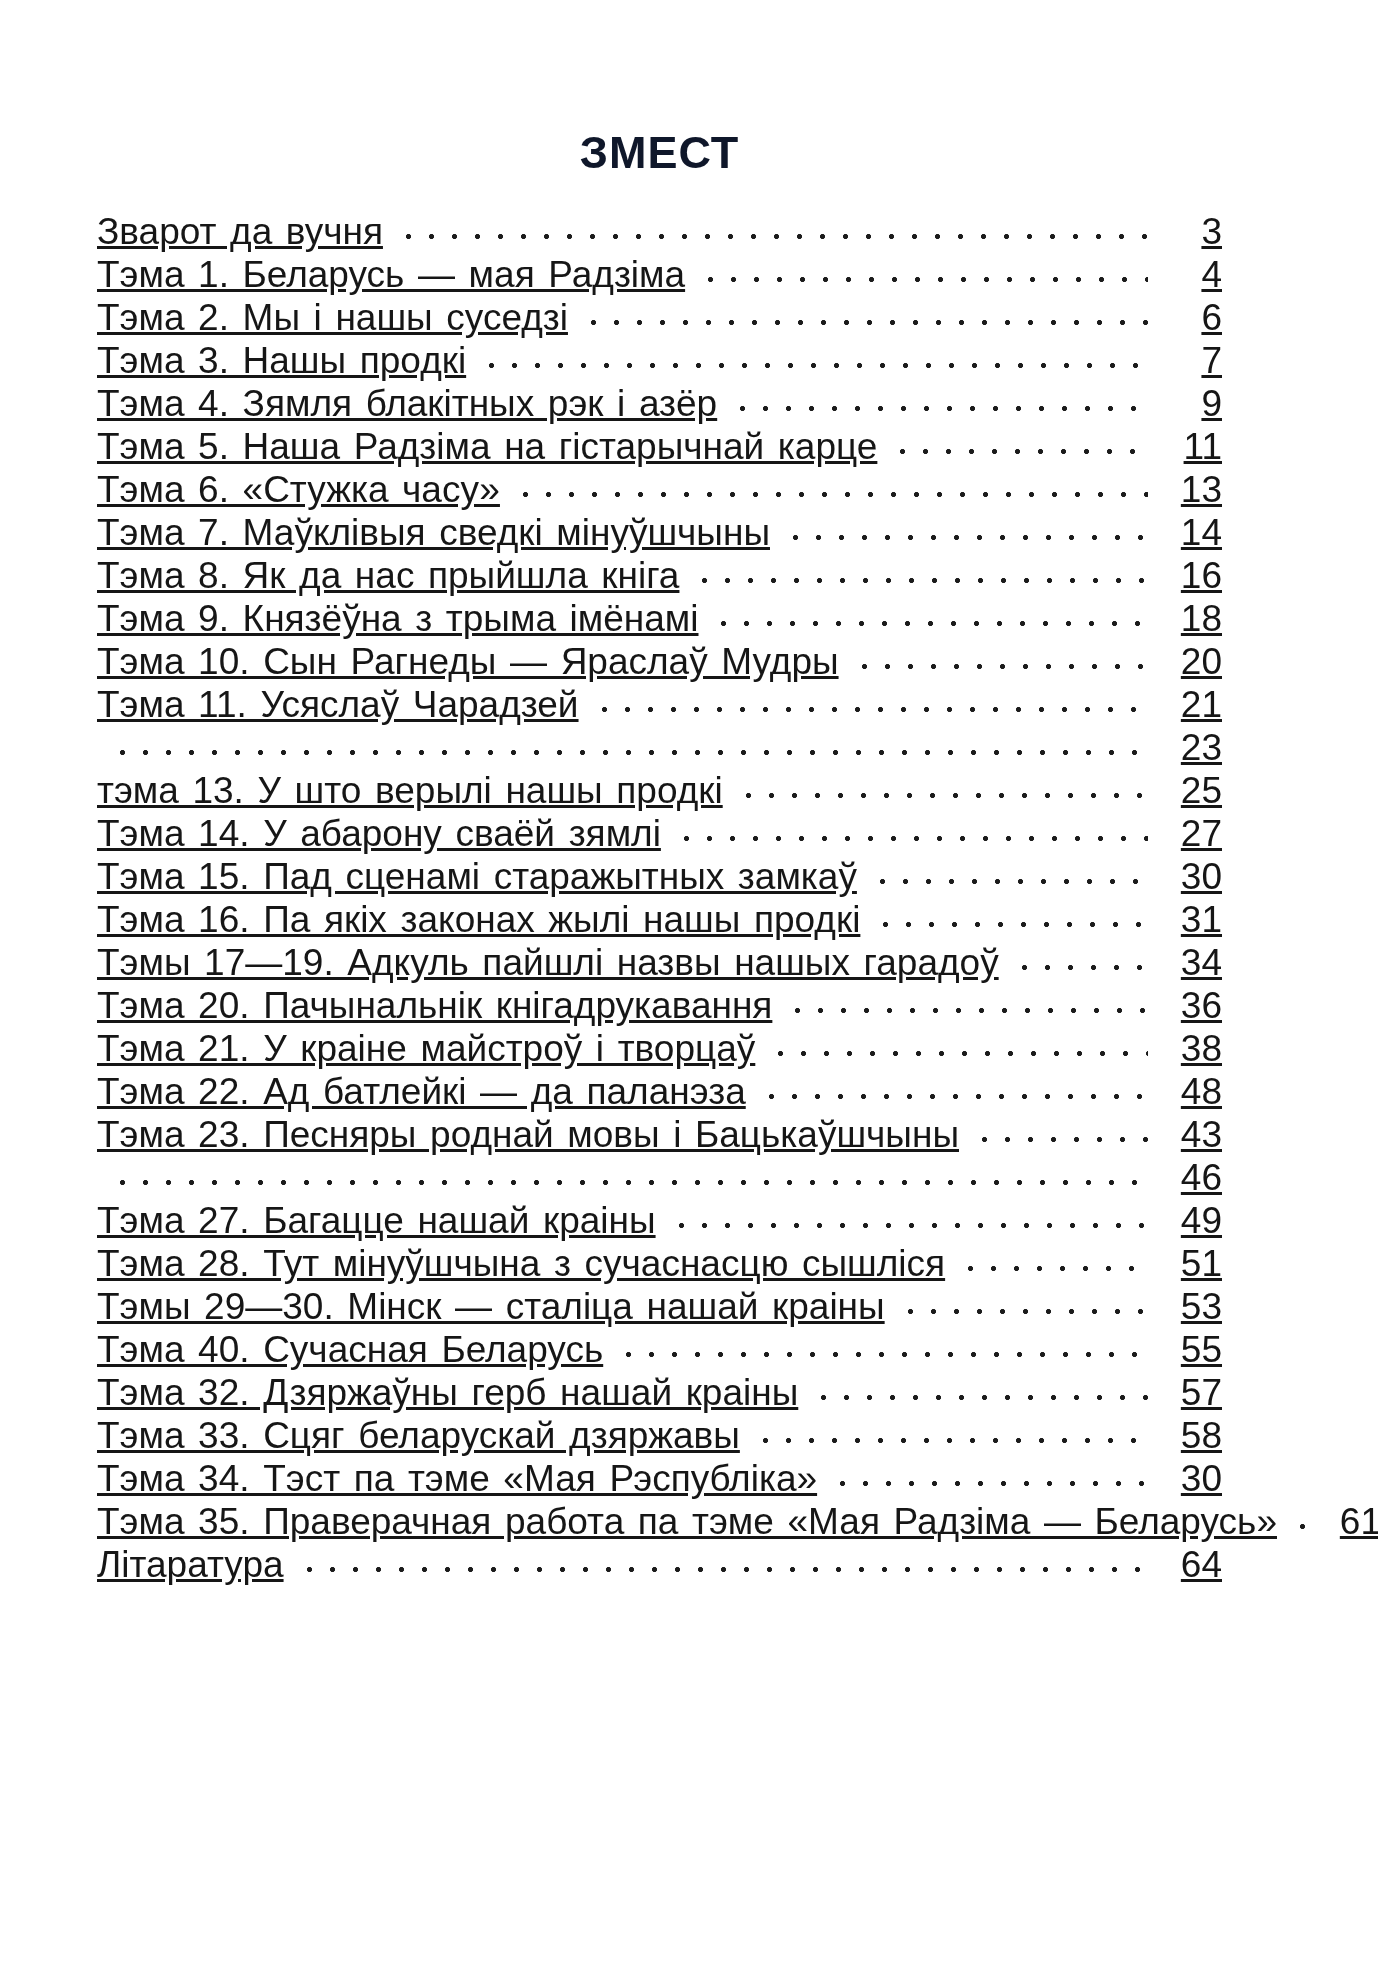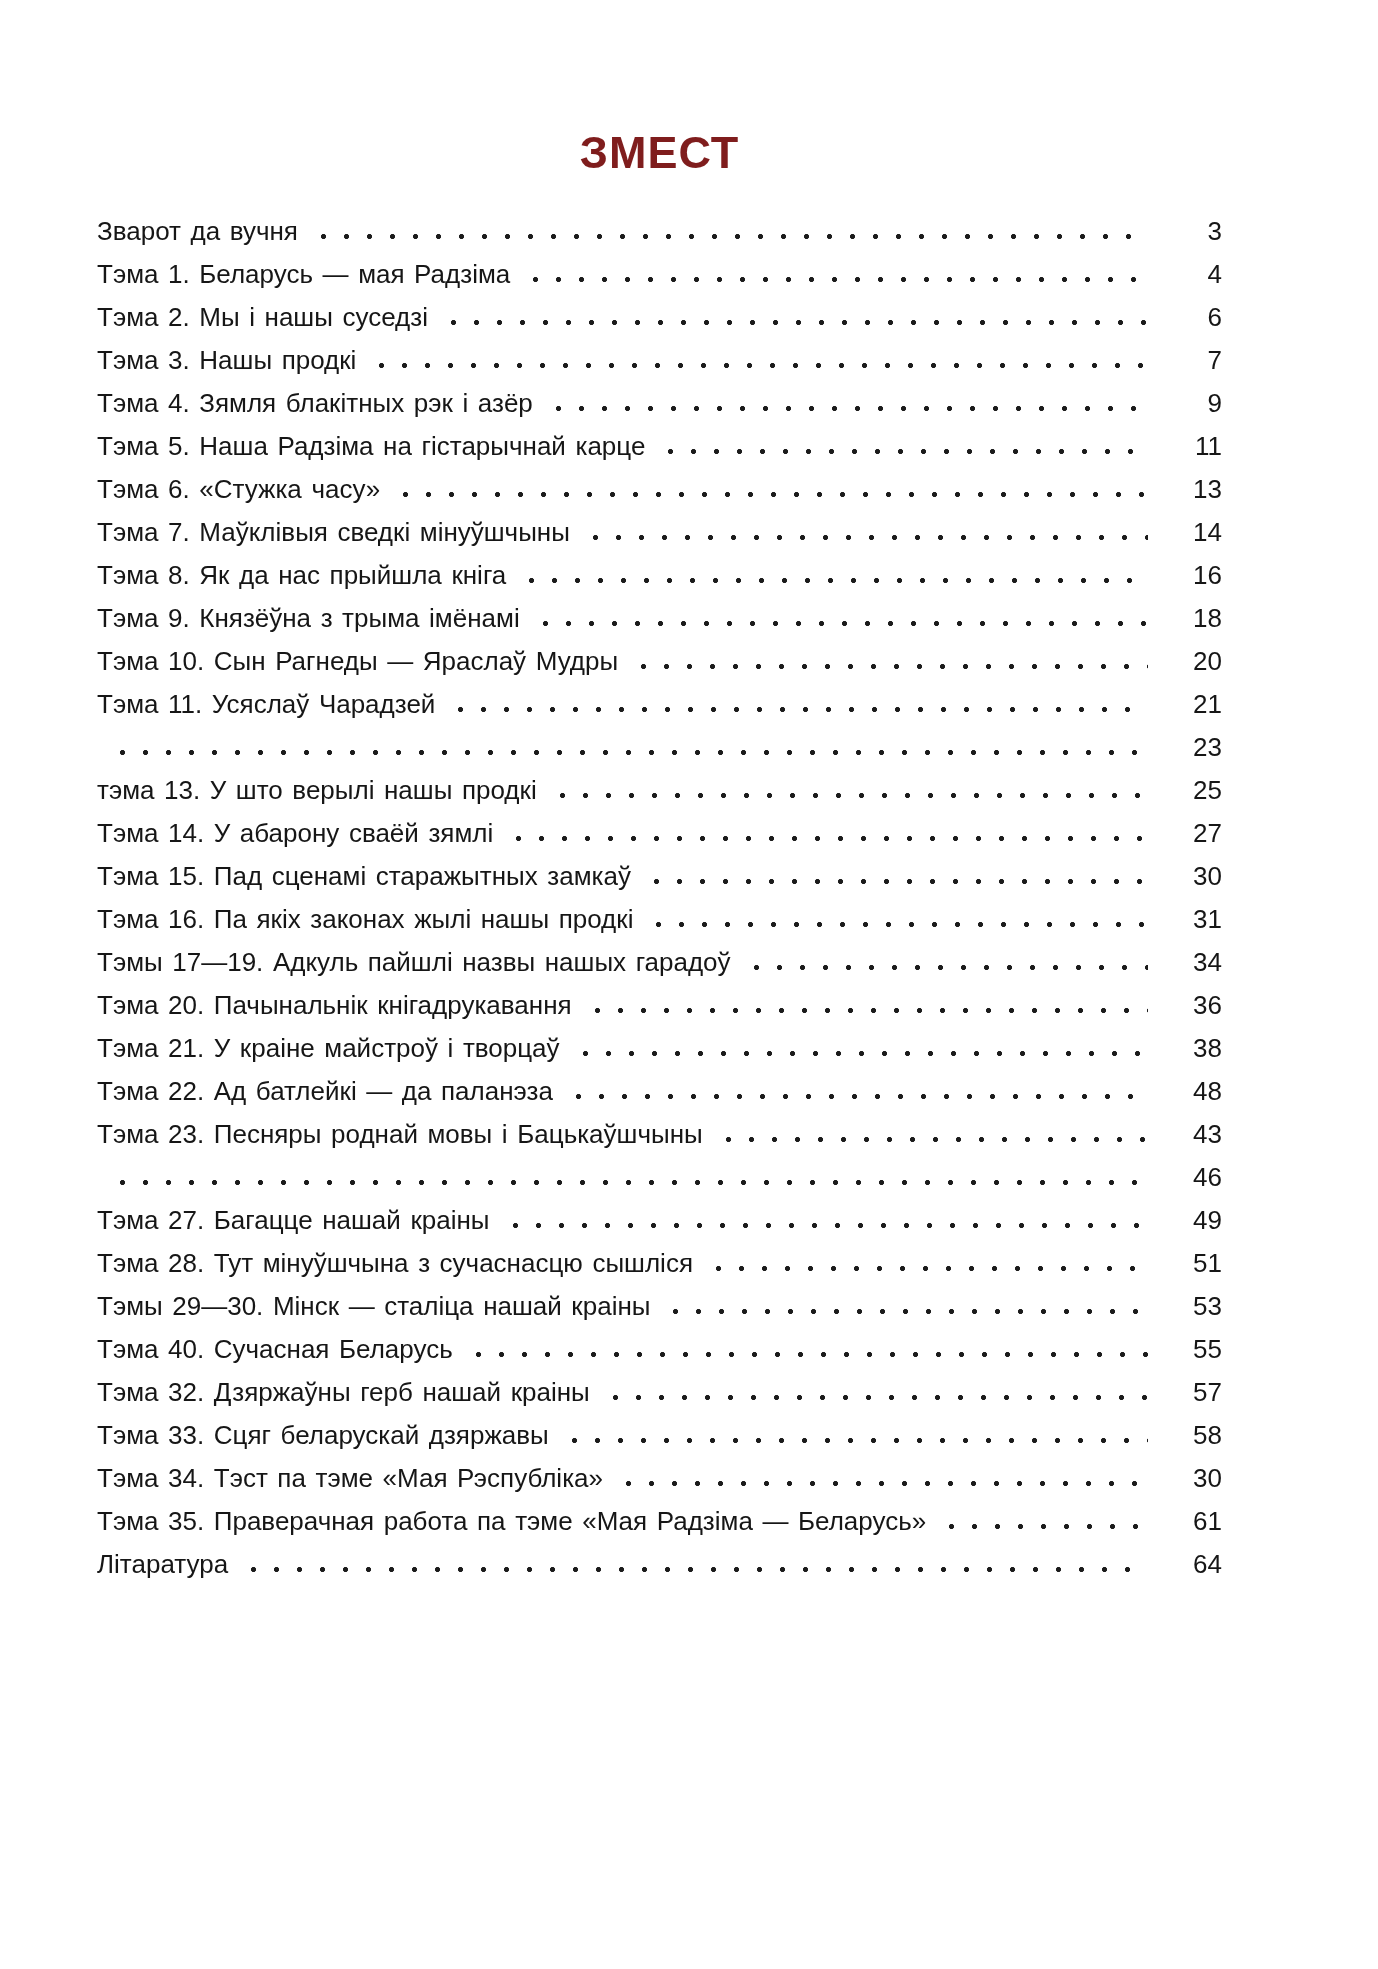--- a/index.html
+++ b/index.html
@@ -28,24 +28,25 @@
     font-weight: 700;
     letter-spacing: 1px;
   }
   .toc {
     width: 100%;
   }
   .toc-row {
     display: flex;
     align-items: flex-end;
     height: 43px;
-    font-size: 26px;
+    font-size: 37px;
     line-height: 43px;
     word-spacing: 0.09em;
     white-space: nowrap;
+    text-decoration: underline;
   }
   .toc-label {
     flex: 0 0 auto;
   }
   .toc-dots {
     flex: 1 1 auto;
     align-self: stretch;
     min-width: 18px;
     margin: 0 16px 0 12px;
     background-image: radial-gradient(circle, #1b1b1b 2.2px, transparent 2.9px);
@@ -55,21 +56,21 @@
   }
   .toc-page {
     flex: 0 0 58px;
     text-align: right;
   }
 </style>
 </head>
 <body style="color: rgb(22, 22, 22);">
 
 <div class="page">
-  <h1 class="page-title" style="color: #7f1d1d;">ЗМЕСТ</h1>
+  <h1 class="page-title" style="color: #0f172a;">ЗМЕСТ</h1>
 
   <div class="toc">
   <div class="toc-row">
     <span class="toc-label">Зварот да вучня</span>
     <span class="toc-dots"></span>
     <span class="toc-page">3</span>
   </div>
 
   <div class="toc-row">
     <span class="toc-label">Тэма 1. Беларусь — мая Радзіма</span>

